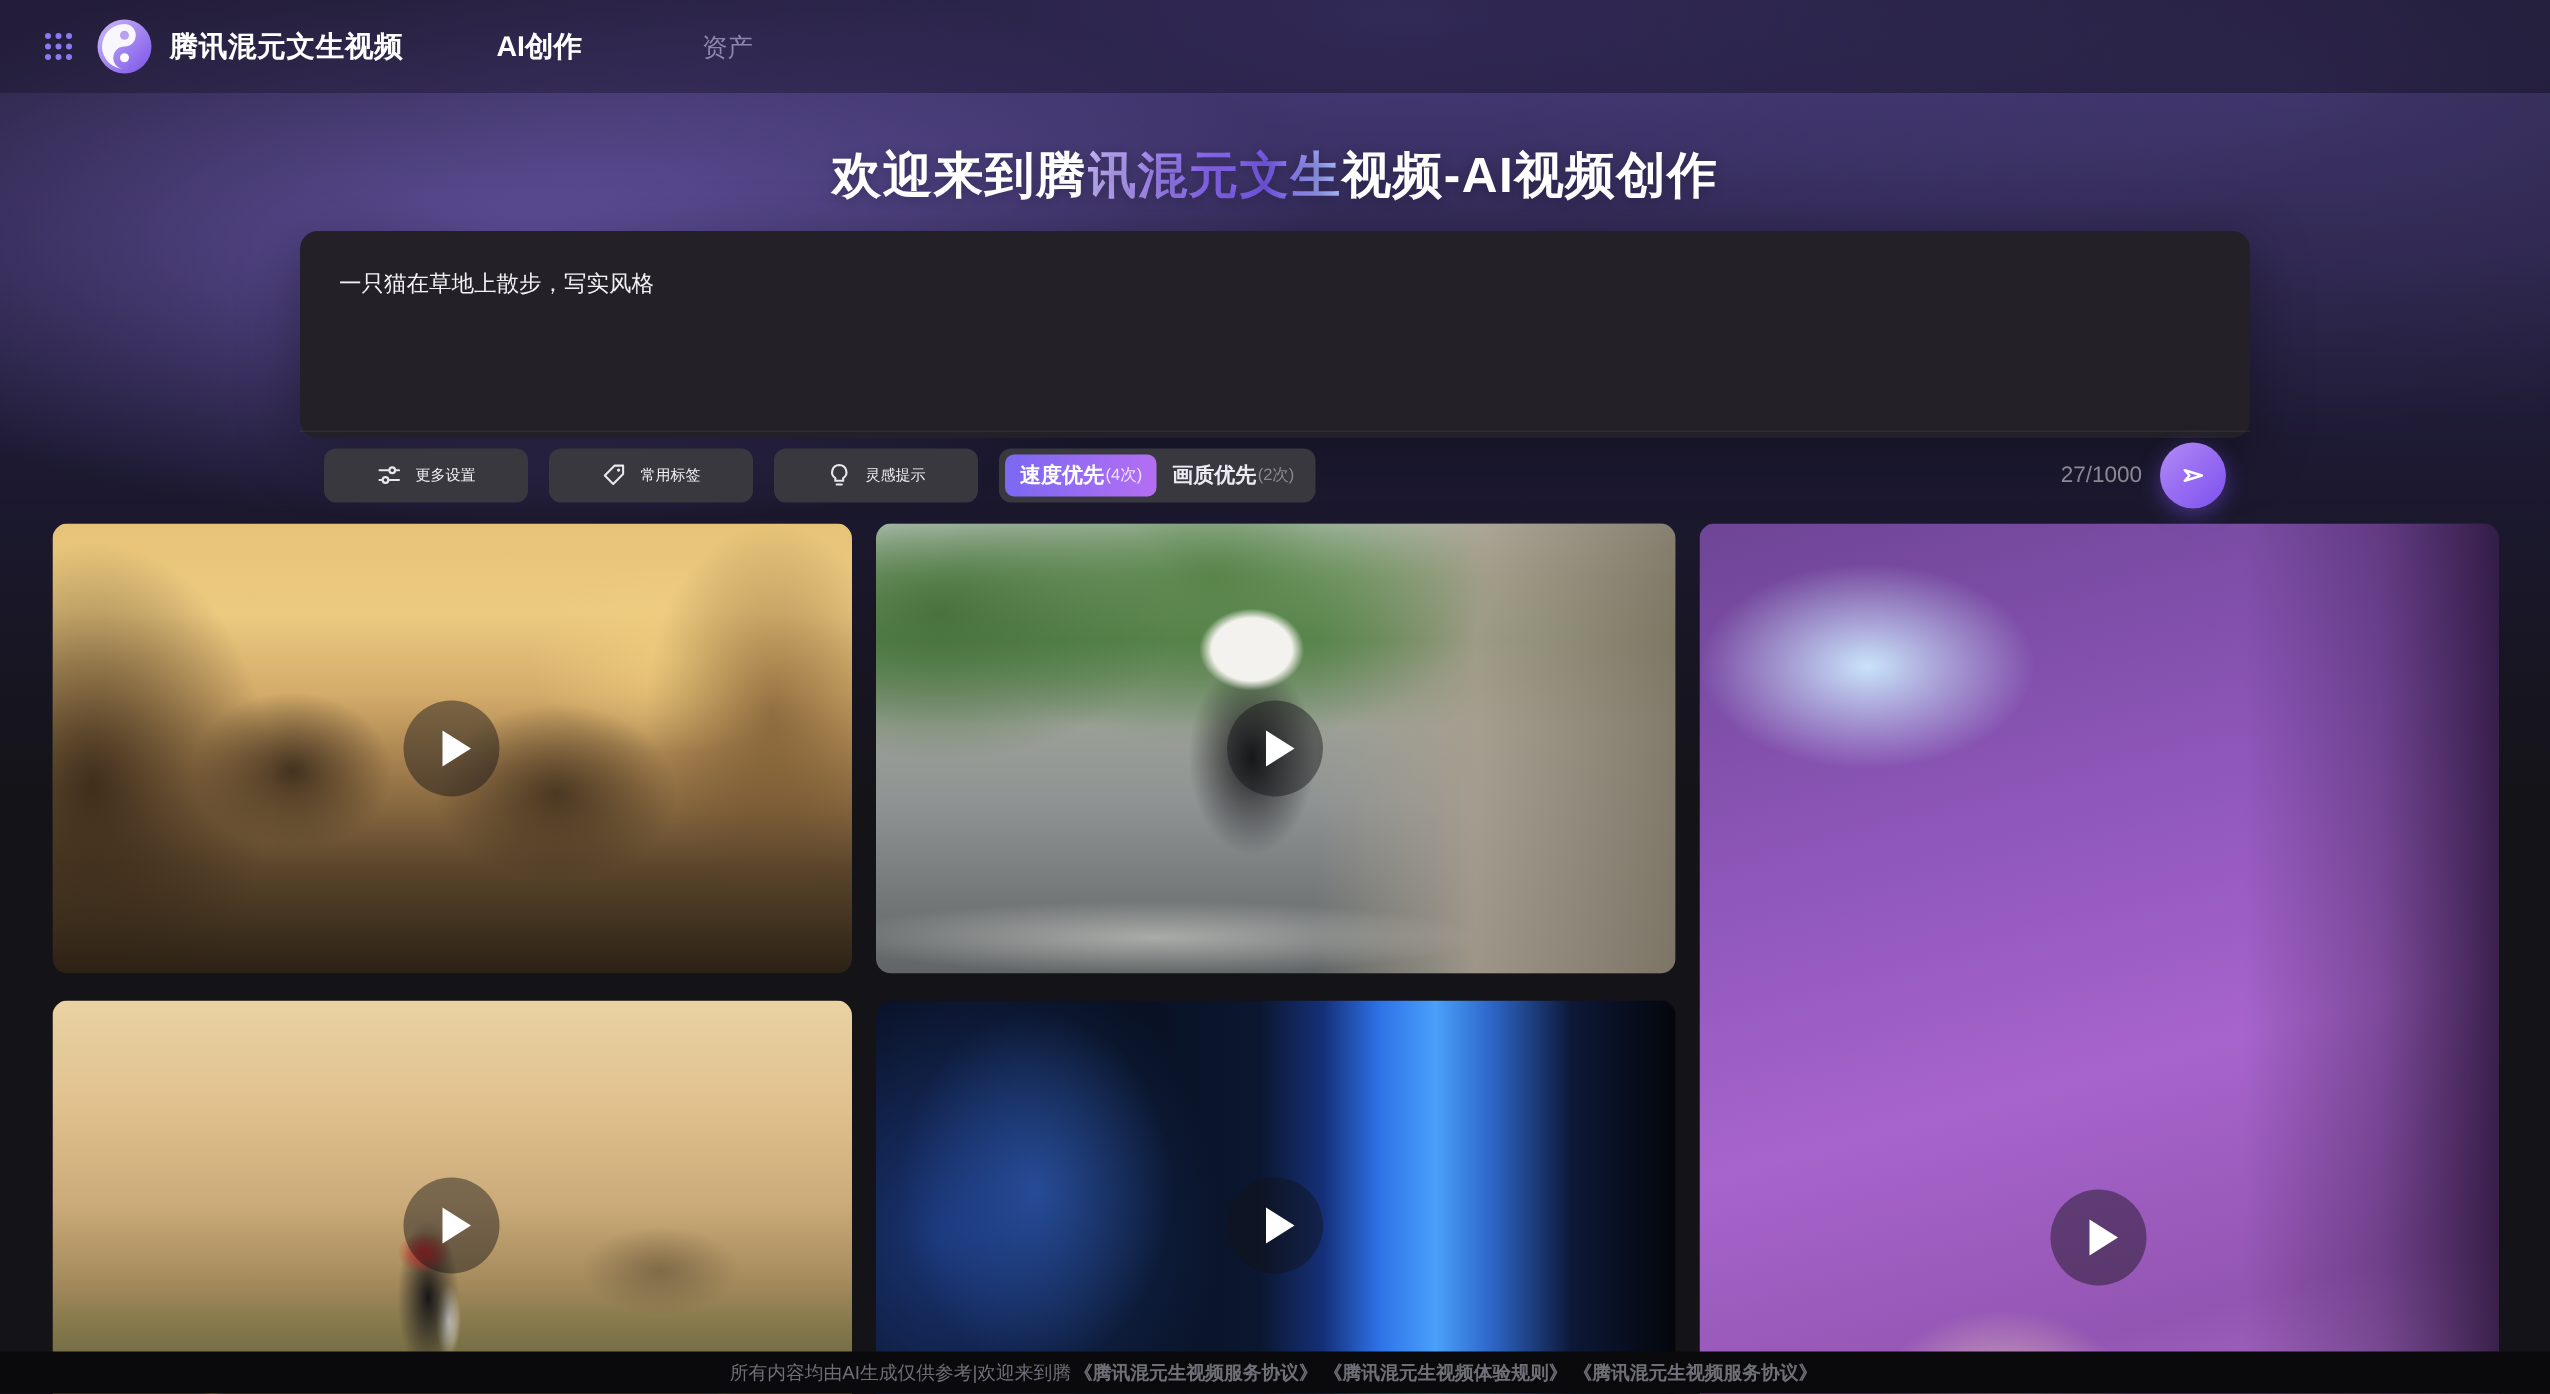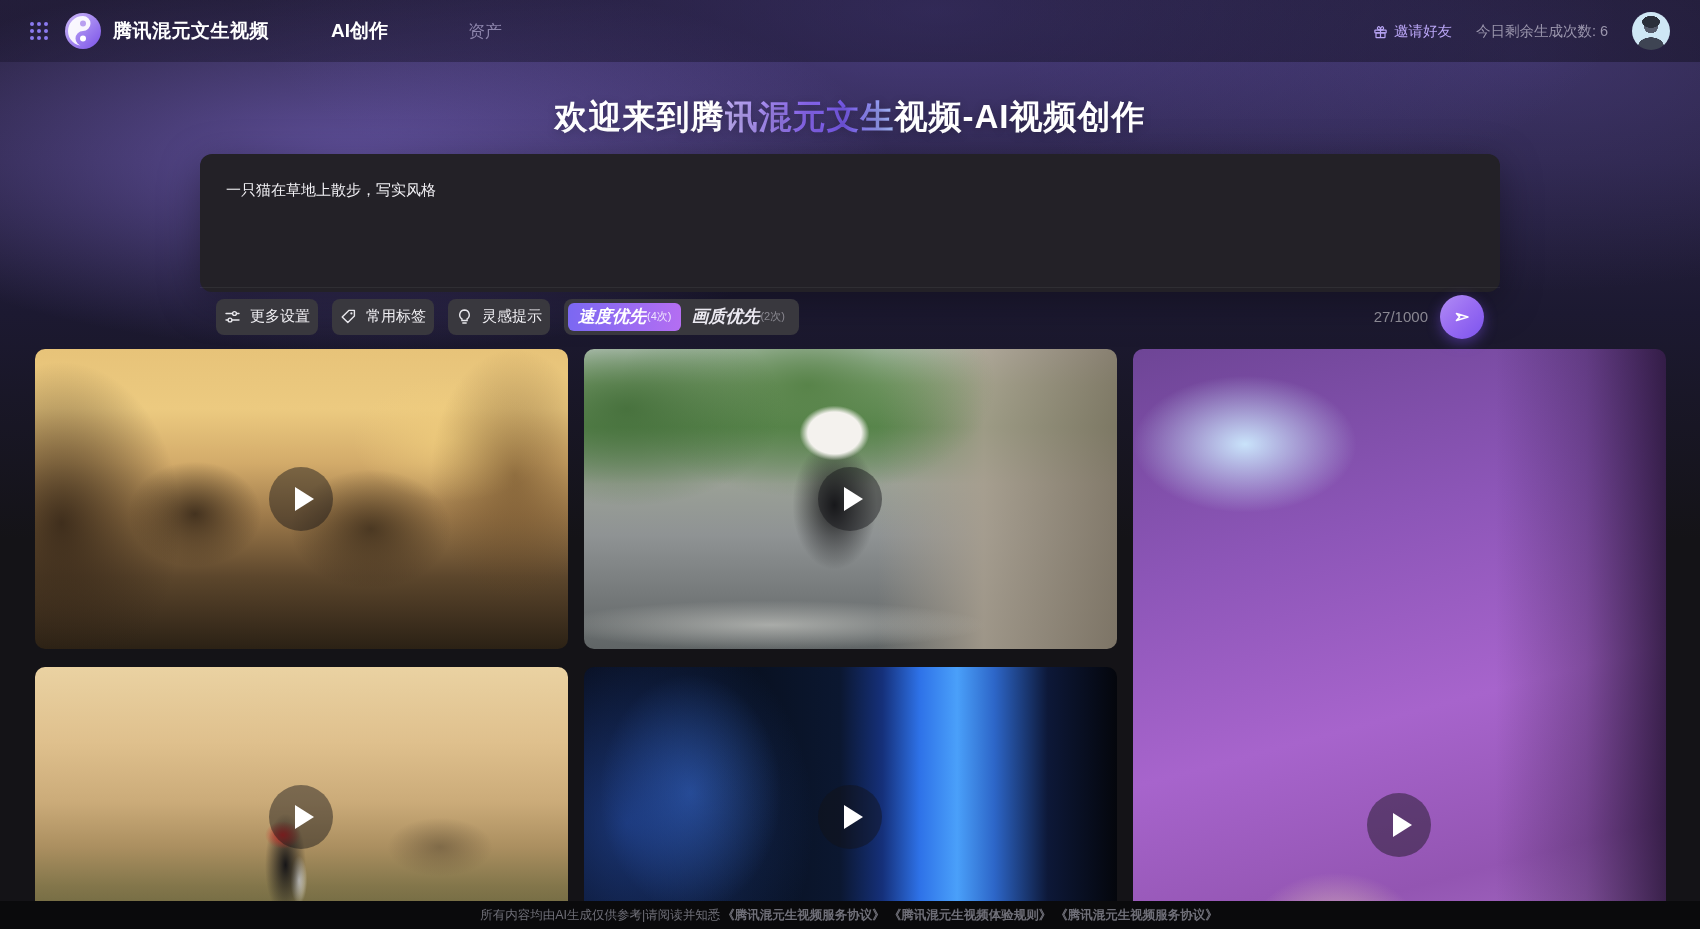--- a/index.html
+++ b/index.html
@@ -45,27 +45,27 @@
     -webkit-background-clip:text; background-clip:text; color:transparent; }
 
   
   .composer { position:relative; z-index:4; width:1300px; height:138px; margin:0 auto;
     background:#232127; border-radius:12px; box-shadow:0 10px 40px rgba(0,0,0,0.35); }
   .prompt-input { display:block; width:100%; height:133px; background:transparent; border:none; outline:none;
     resize:none; padding:25px 26px; color:#f2f1f5; font-size:15px; line-height:1.5;
     font-family:"Liberation Sans","DejaVu Sans",sans-serif; }
   .composer-controls { display:flex; align-items:center; height:58px; padding:0 16px;
     border-top:1px solid rgba(255,255,255,0.06); }
-  .ctl-btn { display:flex; align-items:center; gap:9px; height:36px; padding:0 8px; margin-right:14px;
-    background:#39383e; border-radius:8px; cursor:pointer; font-size:15px; color:#f0eff3; }
+  .ctl-btn { display:flex; align-items:center; gap:9px; height:36px; padding:0 35px; margin-right:14px;
+    background:#39383e; border-radius:8px; cursor:pointer; font-size:10px; color:#f0eff3; }
   .ctl-btn svg { display:block; }
   .mode-toggle { display:flex; align-items:center; background:#39383e; border-radius:8px; padding:4px; height:36px; }
   .mode-opt { display:flex; align-items:baseline; height:28px; padding:0 10px; border-radius:6px;
     cursor:pointer; align-items:center; }
-  .mode-opt .lbl { font-size:17px; font-weight:700; color:#eceaf2;font-style:italic; }
+  .mode-opt .lbl { font-size:14px; font-weight:700; color:#eceaf2; }
   .mode-opt .cnt { font-size:11px; color:#8a8890; margin-left:1px; }
   .mode-opt.active { background:linear-gradient(90deg,#7b68f2,#b46ef2); }
   .mode-opt.active .lbl { color:#fff; }
   .mode-opt.active .cnt { color:rgba(255,255,255,0.8); }
   .controls-right { margin-left:auto; display:flex; align-items:center; gap:12px; }
   .char-counter { color:#8a8892; font-size:15px; }
   .send-btn { width:44px; height:44px; border-radius:50%; display:flex; align-items:center; justify-content:center;
     background:linear-gradient(135deg,#b18df5 0%,#9a6ef2 45%,#7c53ee 100%); cursor:pointer;
     box-shadow:0 4px 14px rgba(124,83,238,0.45); }
 
@@ -117,34 +117,20 @@
       <circle cx="19" cy="11.5" r="3" fill="#b9a0f0"></circle>
       <circle cx="19" cy="26.5" r="3" fill="#ffffff"></circle>
     </svg>
     <div class="app-title">腾讯混元文生视频</div>
 
     <div class="nav-tabs">
       <div class="nav-tab-active">AI创作</div>
       <div class="nav-tab">资产</div>
     </div>
 
-    <div class="nav-right">
-      <div class="invite">
-        <svg width="15" height="15" viewBox="0 0 16 16">
-          <g fill="none" stroke="#b9a5f5" stroke-width="1.3">
-            <rect x="2" y="6.5" width="12" height="3" rx="0.5"></rect>
-            <rect x="3.2" y="9.5" width="9.6" height="5" rx="0.5"></rect>
-            <path d="M8 6.5 V14.5 M8 6.5 C5 6.5 4 4.5 5.2 3.3 C6.4 2.1 8 3.5 8 6.5 C8 3.5 9.6 2.1 10.8 3.3 C12 4.5 11 6.5 8 6.5 Z"></path>
-          </g>
-        </svg>
-        <span>邀请好友</span>
-      </div>
-      <div class="quota">今日剩余生成次数: 6</div>
-      <div class="avatar"></div>
-    </div>
   </div>
 
   <div class="hero-title">
     <svg width="40" height="40" viewBox="0 0 36 36">
       <g stroke="#f08a24" stroke-width="2" stroke-linecap="round">
         <path d="M10 4 L12 8"></path>
           <path d="M16 2.5 L16.6 7"></path>
           <path d="M22 4 L20.5 8"></path>
       </g>
       <path d="M12 31 C6.5 27 5.5 21 8.5 15 L11.5 9.5 C12.5 7.5 15.5 8 15.3 10.5 L15 14.5 L21.5 8 C23.5 6 26.5 9 24.5 11 L19.8 16 L26.5 11.5 C28.5 10 30.5 13 28.5 14.8 L22 20.2 L27.5 17.5 C29.6 16.5 30.8 19.4 28.8 20.6 L18.5 28.5 C16.3 30.6 14 32 12 31 Z" fill="#f2c14e" stroke="#d99a2b" stroke-width="1"></path>
@@ -248,18 +234,18 @@
         <div class="play-overlay">
           <div class="play-btn">
               <i></i>
             </div>
         </div>
       </div>
     </div>
   </div>
 
   <div class="footer-bar">
-    <span>所有内容均由AI生成仅供参考|请阅读并知悉</span>
+    <span>所有内容均由AI生成仅供参考|欢迎来到腾</span>
     <a>《腾讯混元生视频服务协议》</a>
     <a>《腾讯混元生视频体验规则》</a>
     <a>《腾讯混元生视频服务协议》</a>
   </div>
 </div>
 
 </body></html>

